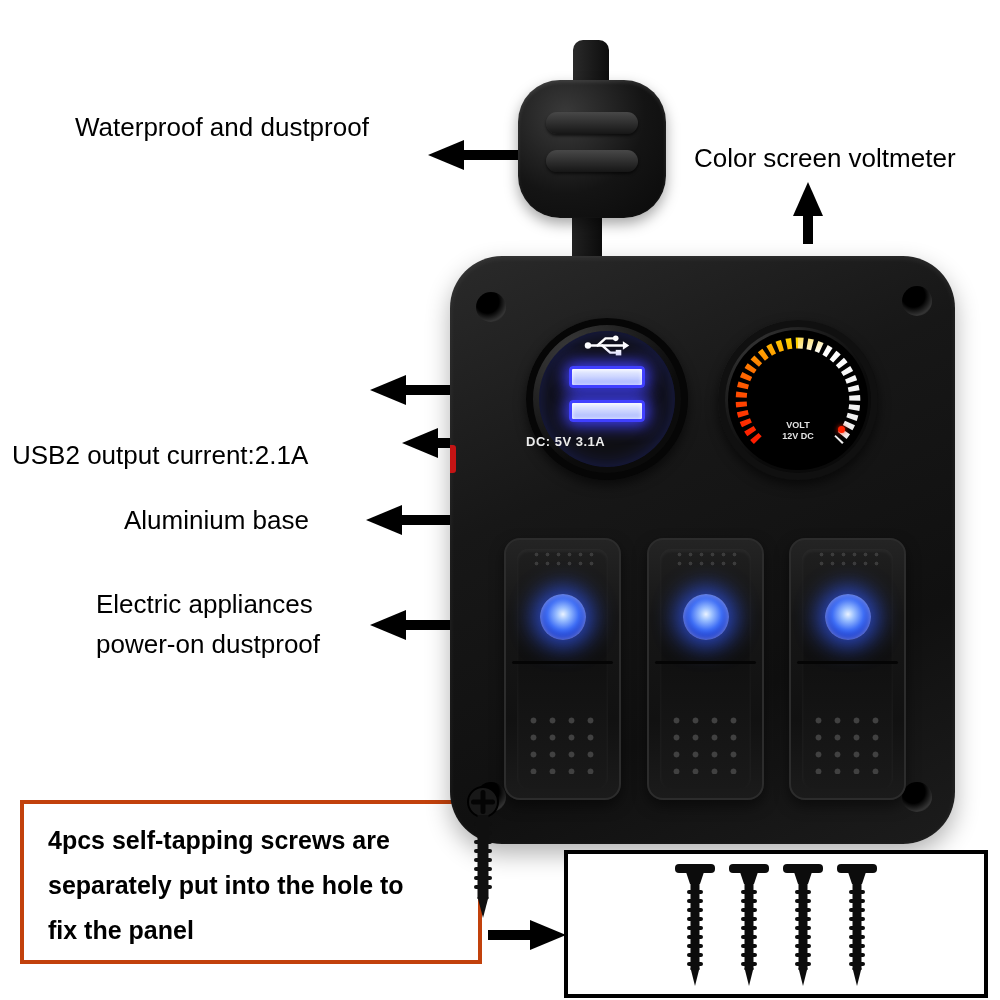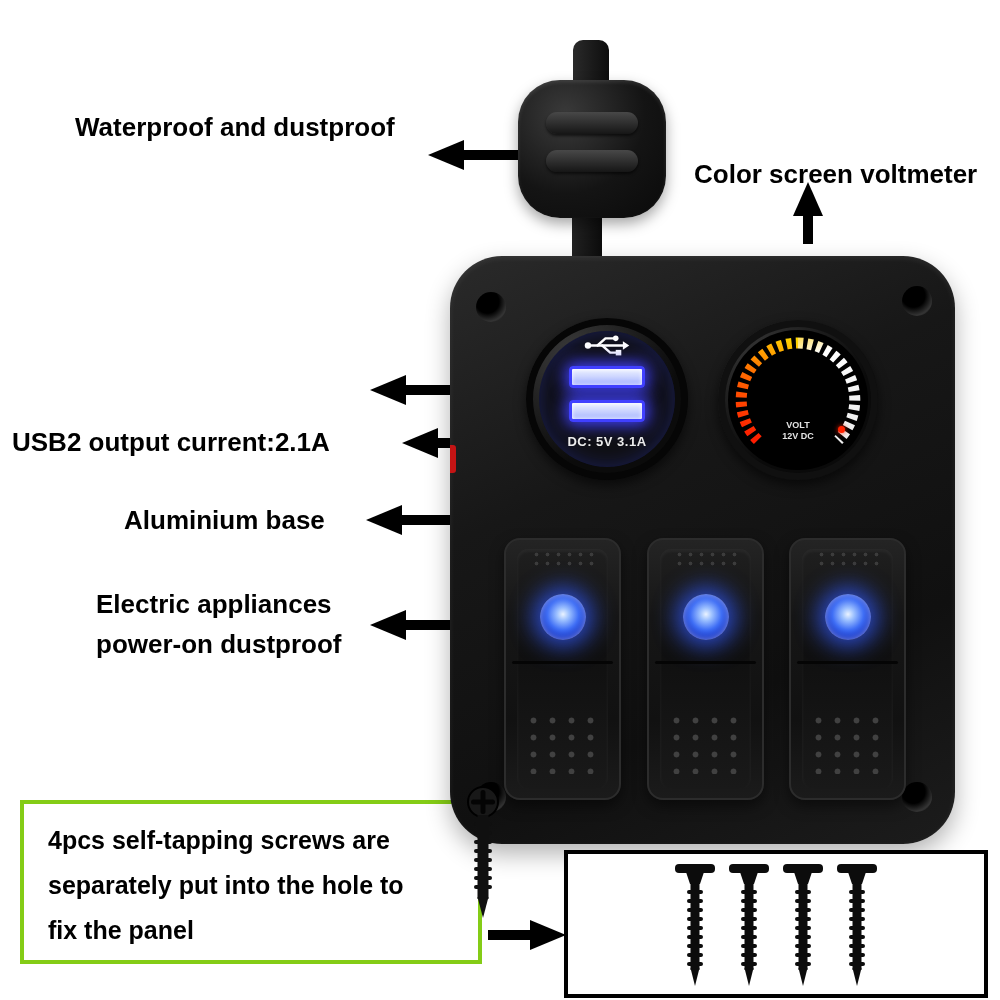--- a/index.html
+++ b/index.html
@@ -1,20 +1,20 @@
 <!DOCTYPE html>
 <html><head>
 <meta charset="utf-8">
 <style>
   *{margin:0;padding:0;box-sizing:border-box}
   body{font-family:"Liberation Sans",sans-serif;background:#fff}
   #stage{position:relative;width:1000px;height:1000px;background:#fff;overflow:hidden}
 
   
-  .label{position:absolute;font-weight:700;font-size:26px;color:#000;white-space:nowrap}
+  .label{position:absolute;font-weight:400;font-size:26px;color:#000;white-space:nowrap}
 
   
   .h-arrow{position:absolute;display:flex;align-items:center}
   .v-arrow{position:absolute;display:flex;flex-direction:column;align-items:center}
   .stem-h{height:10px;background:#000}
   .stem-v{width:10px;background:#000}
   .head-left{width:0;height:0;border-top:15px solid transparent;border-bottom:15px solid transparent;border-right:36px solid #000}
   .head-right{width:0;height:0;border-top:15px solid transparent;border-bottom:15px solid transparent;border-left:36px solid #000}
   .head-up{width:0;height:0;border-left:15px solid transparent;border-right:15px solid transparent;border-bottom:34px solid #000}
 
@@ -36,21 +36,21 @@
   #usb-socket{position:absolute;left:76px;top:62px;width:162px;height:162px;border-radius:50%;
     background:radial-gradient(circle at 30% 25%,#3d3d3d,#0b0b0b 62%);
     box-shadow:0 5px 12px rgba(0,0,0,.6), inset 0 0 0 7px #060606}
   #usb-face{position:absolute;inset:13px;border-radius:50%;background:#101014;box-shadow:inset 0 0 20px rgba(50,70,255,.28)}
   #usb-icon-wrap{position:absolute;top:14px;left:50%;transform:translateX(-50%)}
   .usb-port{position:absolute;left:50%;transform:translateX(-50%);width:76px;height:22px;border-radius:4px;
     background:linear-gradient(#eef2ff,#a8b6ff);border:3px solid #4040ff;
     box-shadow:0 0 16px 4px rgba(64,64,255,.95), inset 0 0 4px #fff}
   #usb-port-1{top:48px}
   #usb-port-2{top:82px}
-  #usb-print{position:absolute;top:116px;width:100%;text-align:center;color:#ececec;font-size:13px;font-weight:700;letter-spacing:.5px}
+  #usb-print{position:absolute;top:116px;width:100%;color:#ececec;font-size:13px;font-weight:700;letter-spacing:.5px}
 
   
   #voltmeter{position:absolute;left:268px;top:64px;width:160px;height:160px;border-radius:50%;
     background:radial-gradient(circle at 30% 25%,#383838,#0a0a0a 62%);
     box-shadow:0 5px 12px rgba(0,0,0,.6), inset 0 0 0 7px #101010}
   #vm-face{position:absolute;inset:10px;border-radius:50%;background:#000}
   #vm-arc{position:absolute;left:0;top:0}
   #vm-display{position:absolute;top:56px;width:100%;text-align:center;
     font-family:"DejaVu Sans Mono",monospace;font-weight:700;font-size:34px;letter-spacing:3px;
     color:#8cb8ff;text-shadow:0 0 6px #2e62ff,0 0 14px #2e62ff}
@@ -67,21 +67,21 @@
   .rocker-seam{position:absolute;left:6px;right:6px;top:47%;height:3px;background:#050505;border-radius:2px}
   .grip-top{position:absolute;top:10px;left:22%;width:56%;height:20px;
     background-image:radial-gradient(circle,#3c3c3c 1.6px,transparent 2.2px);background-size:11px 9px}
   .led{position:absolute;top:54px;left:50%;transform:translateX(-50%);width:46px;height:46px;border-radius:50%;
     background:radial-gradient(circle at 50% 44%,#eaf3ff 0%,#9cc0ff 18%,#3f6ef5 45%,#1330c0 72%,#060f55 100%);
     box-shadow:0 0 22px 7px rgba(50,90,255,.75), inset 0 0 6px rgba(255,255,255,.55)}
   .grip-bottom{position:absolute;bottom:24px;left:16%;width:68%;height:62px;
     background-image:radial-gradient(circle,#414141 2.6px,transparent 3.3px);background-size:19px 17px}
 
   
-  #note-box{position:absolute;left:20px;top:800px;width:462px;height:164px;background:#fff;border:4px solid #84cc16;padding:14px 0 0 24px}
+  #note-box{position:absolute;left:20px;top:800px;width:462px;height:164px;background:#fff;border:4px solid #c2410c;padding:14px 0 0 24px}
   .note-line{display:block;font-weight:700;font-size:25px;color:#000;line-height:45px;white-space:nowrap}
   #screws-box{position:absolute;left:564px;top:850px;width:424px;height:148px;background:#fff;border:4px solid #000;
     display:flex;justify-content:center;align-items:flex-start;gap:10px;padding-top:10px}
 
   
   #panel-screw{position:absolute;left:461px;top:786px}
 </style>
 </head>
 <body>
 
@@ -101,22 +101,22 @@
         <rect x="14" y="71" width="16" height="4" rx="2" fill="#0c0c0c"></rect>
         <rect x="14" y="80" width="16" height="4" rx="2" fill="#0c0c0c"></rect>
         <rect x="14" y="89" width="16" height="4" rx="2" fill="#0c0c0c"></rect>
         <rect x="14" y="98" width="16" height="4" rx="2" fill="#0c0c0c"></rect>
         <path d="M17.5 104 L26.5 104 L22 122 Z" fill="#0c0c0c"></path>
       </g>
     </defs>
   </svg>
 
   <div class="label" style="left:75px;top:112px">Waterproof and dustproof</div>
-  <div class="label" style="left:694px;top:159px">Color screen voltmeter</div>
-  <div class="label" style="left:12px;top:427px">USB2 output current:2.1A</div>
+  <div class="label" style="left:694px;top:143px">Color screen voltmeter</div>
+  <div class="label" style="left:12px;top:440px">USB2 output current:2.1A</div>
   <div class="label" style="left:124px;top:505px">Aluminium base</div>
   <div class="label" style="left:96px;top:589px">Electric appliances</div>
   <div class="label" style="left:96px;top:629px">power-on dustproof</div>
 
   <div class="h-arrow" style="left:428px;top:140px">
     <div class="head-left"></div>
       <div class="stem-h" style="width:62px"></div>
   </div>
   <div class="v-arrow" style="left:793px;top:182px">
     <div class="head-up"></div>

